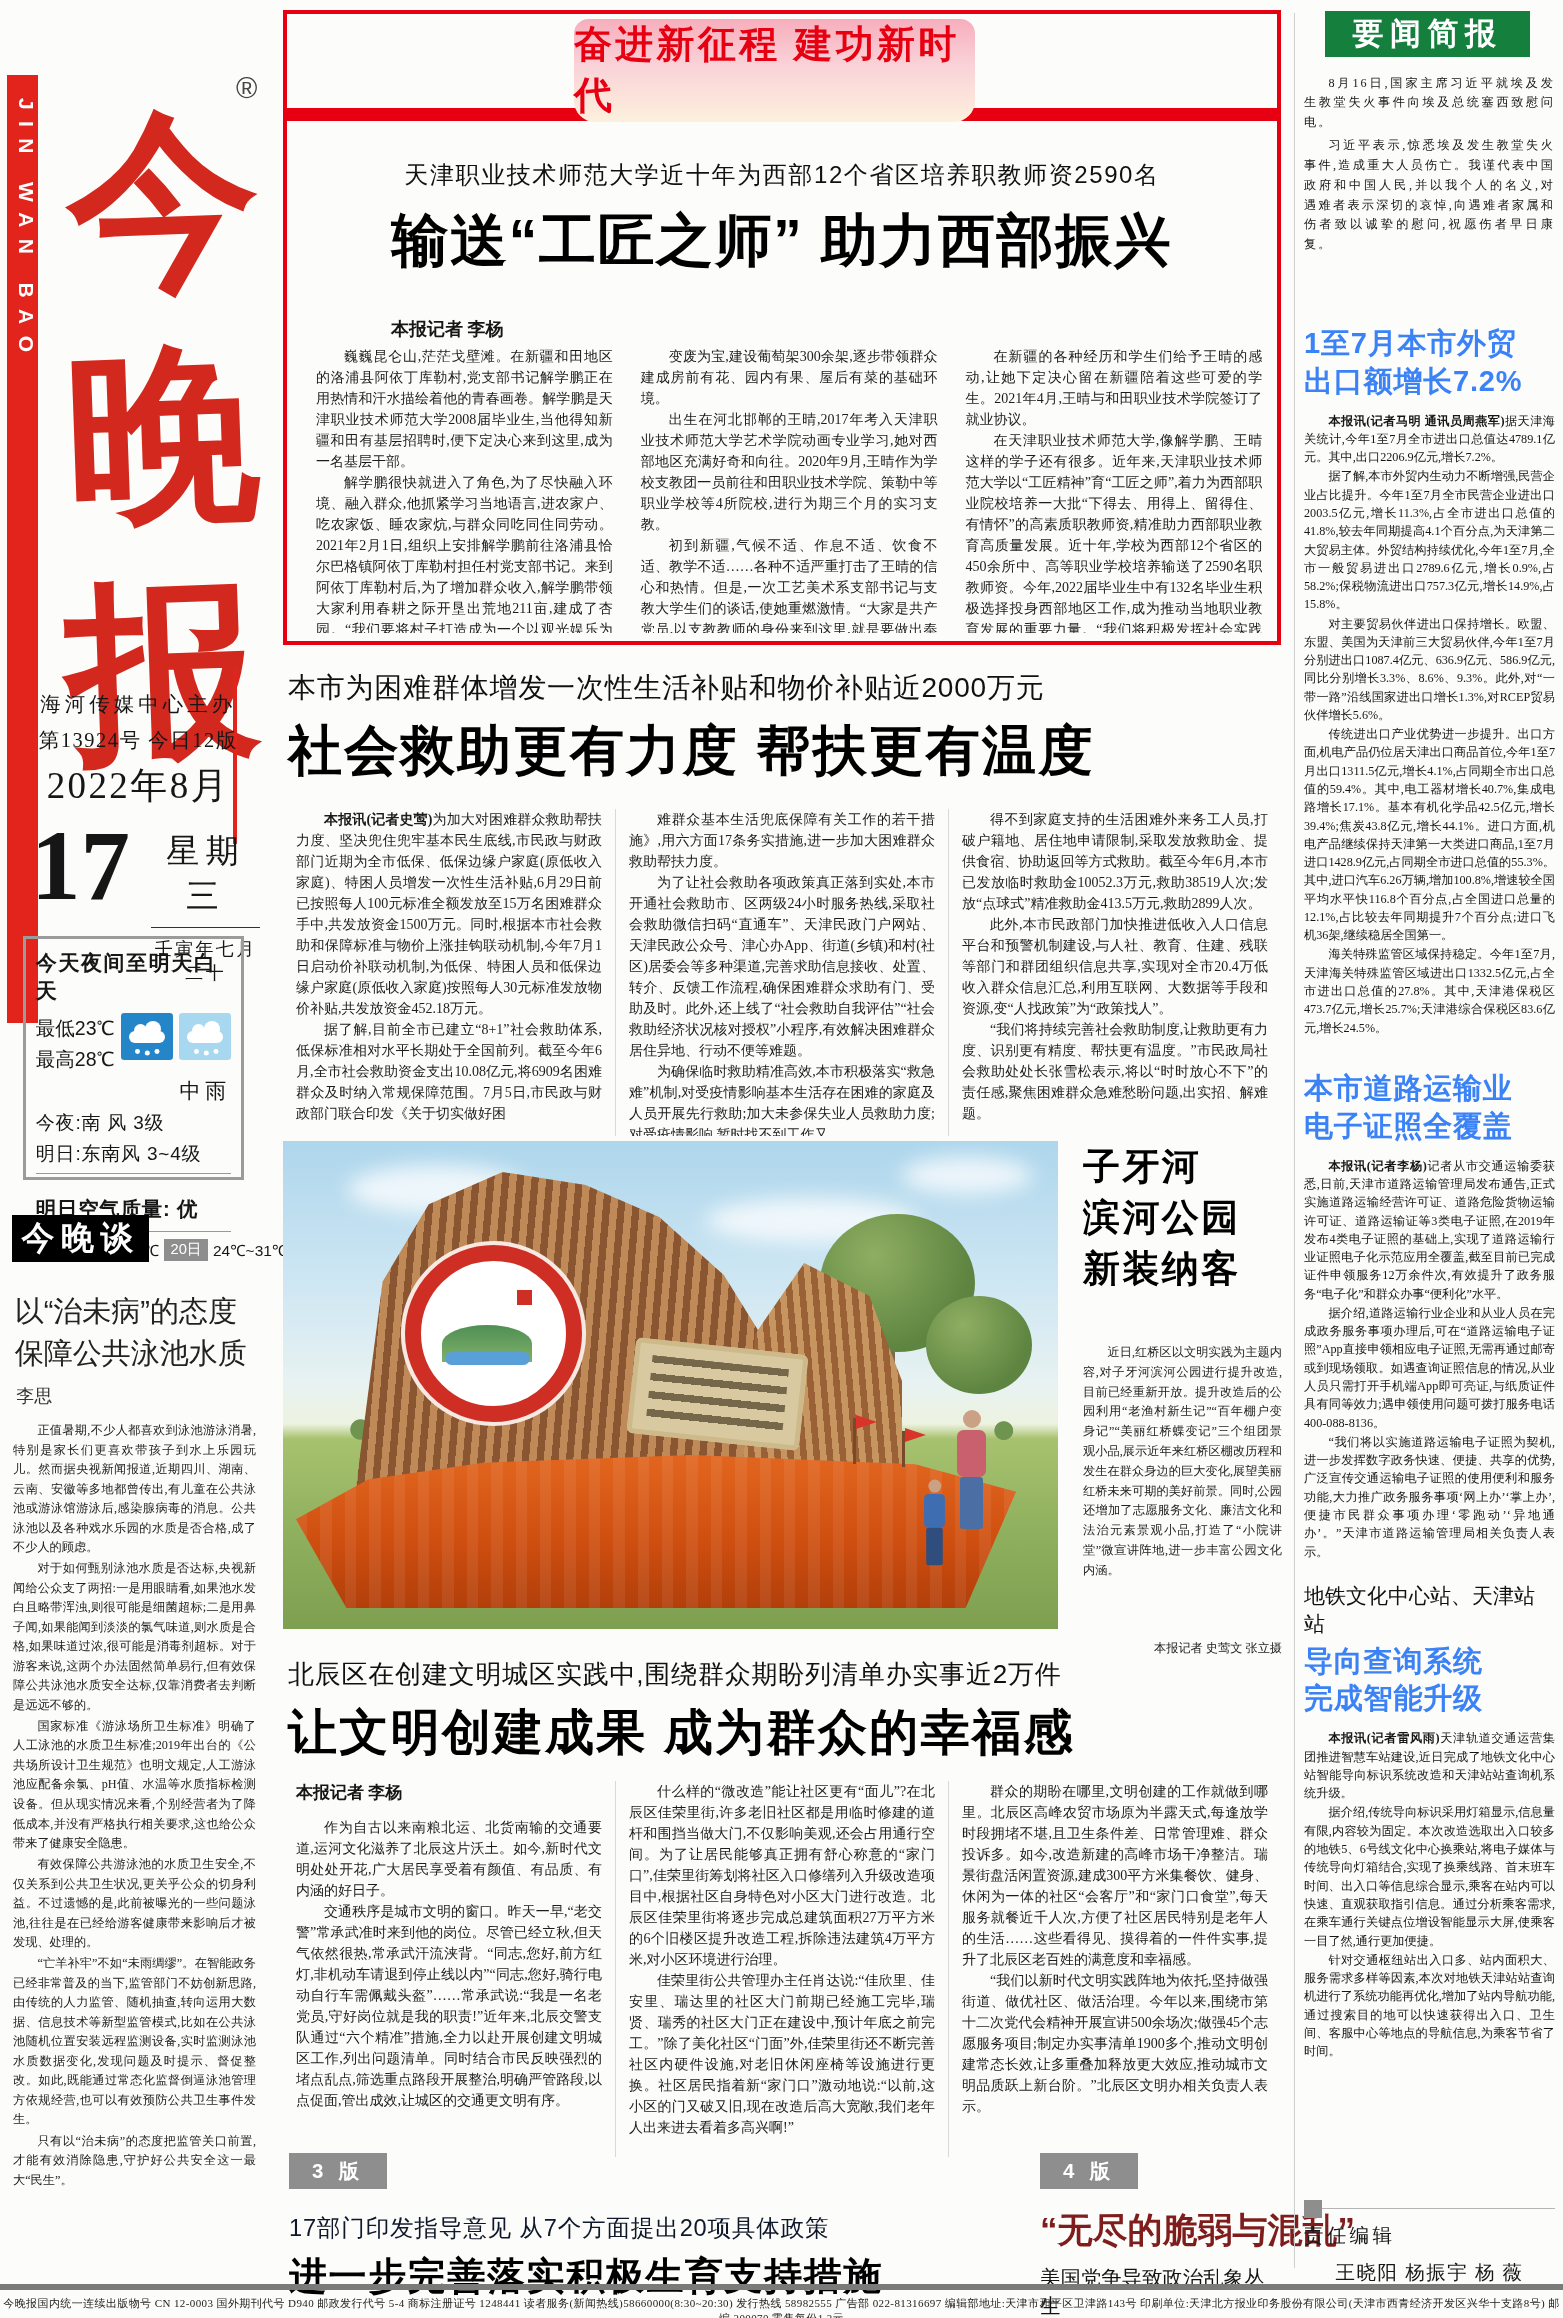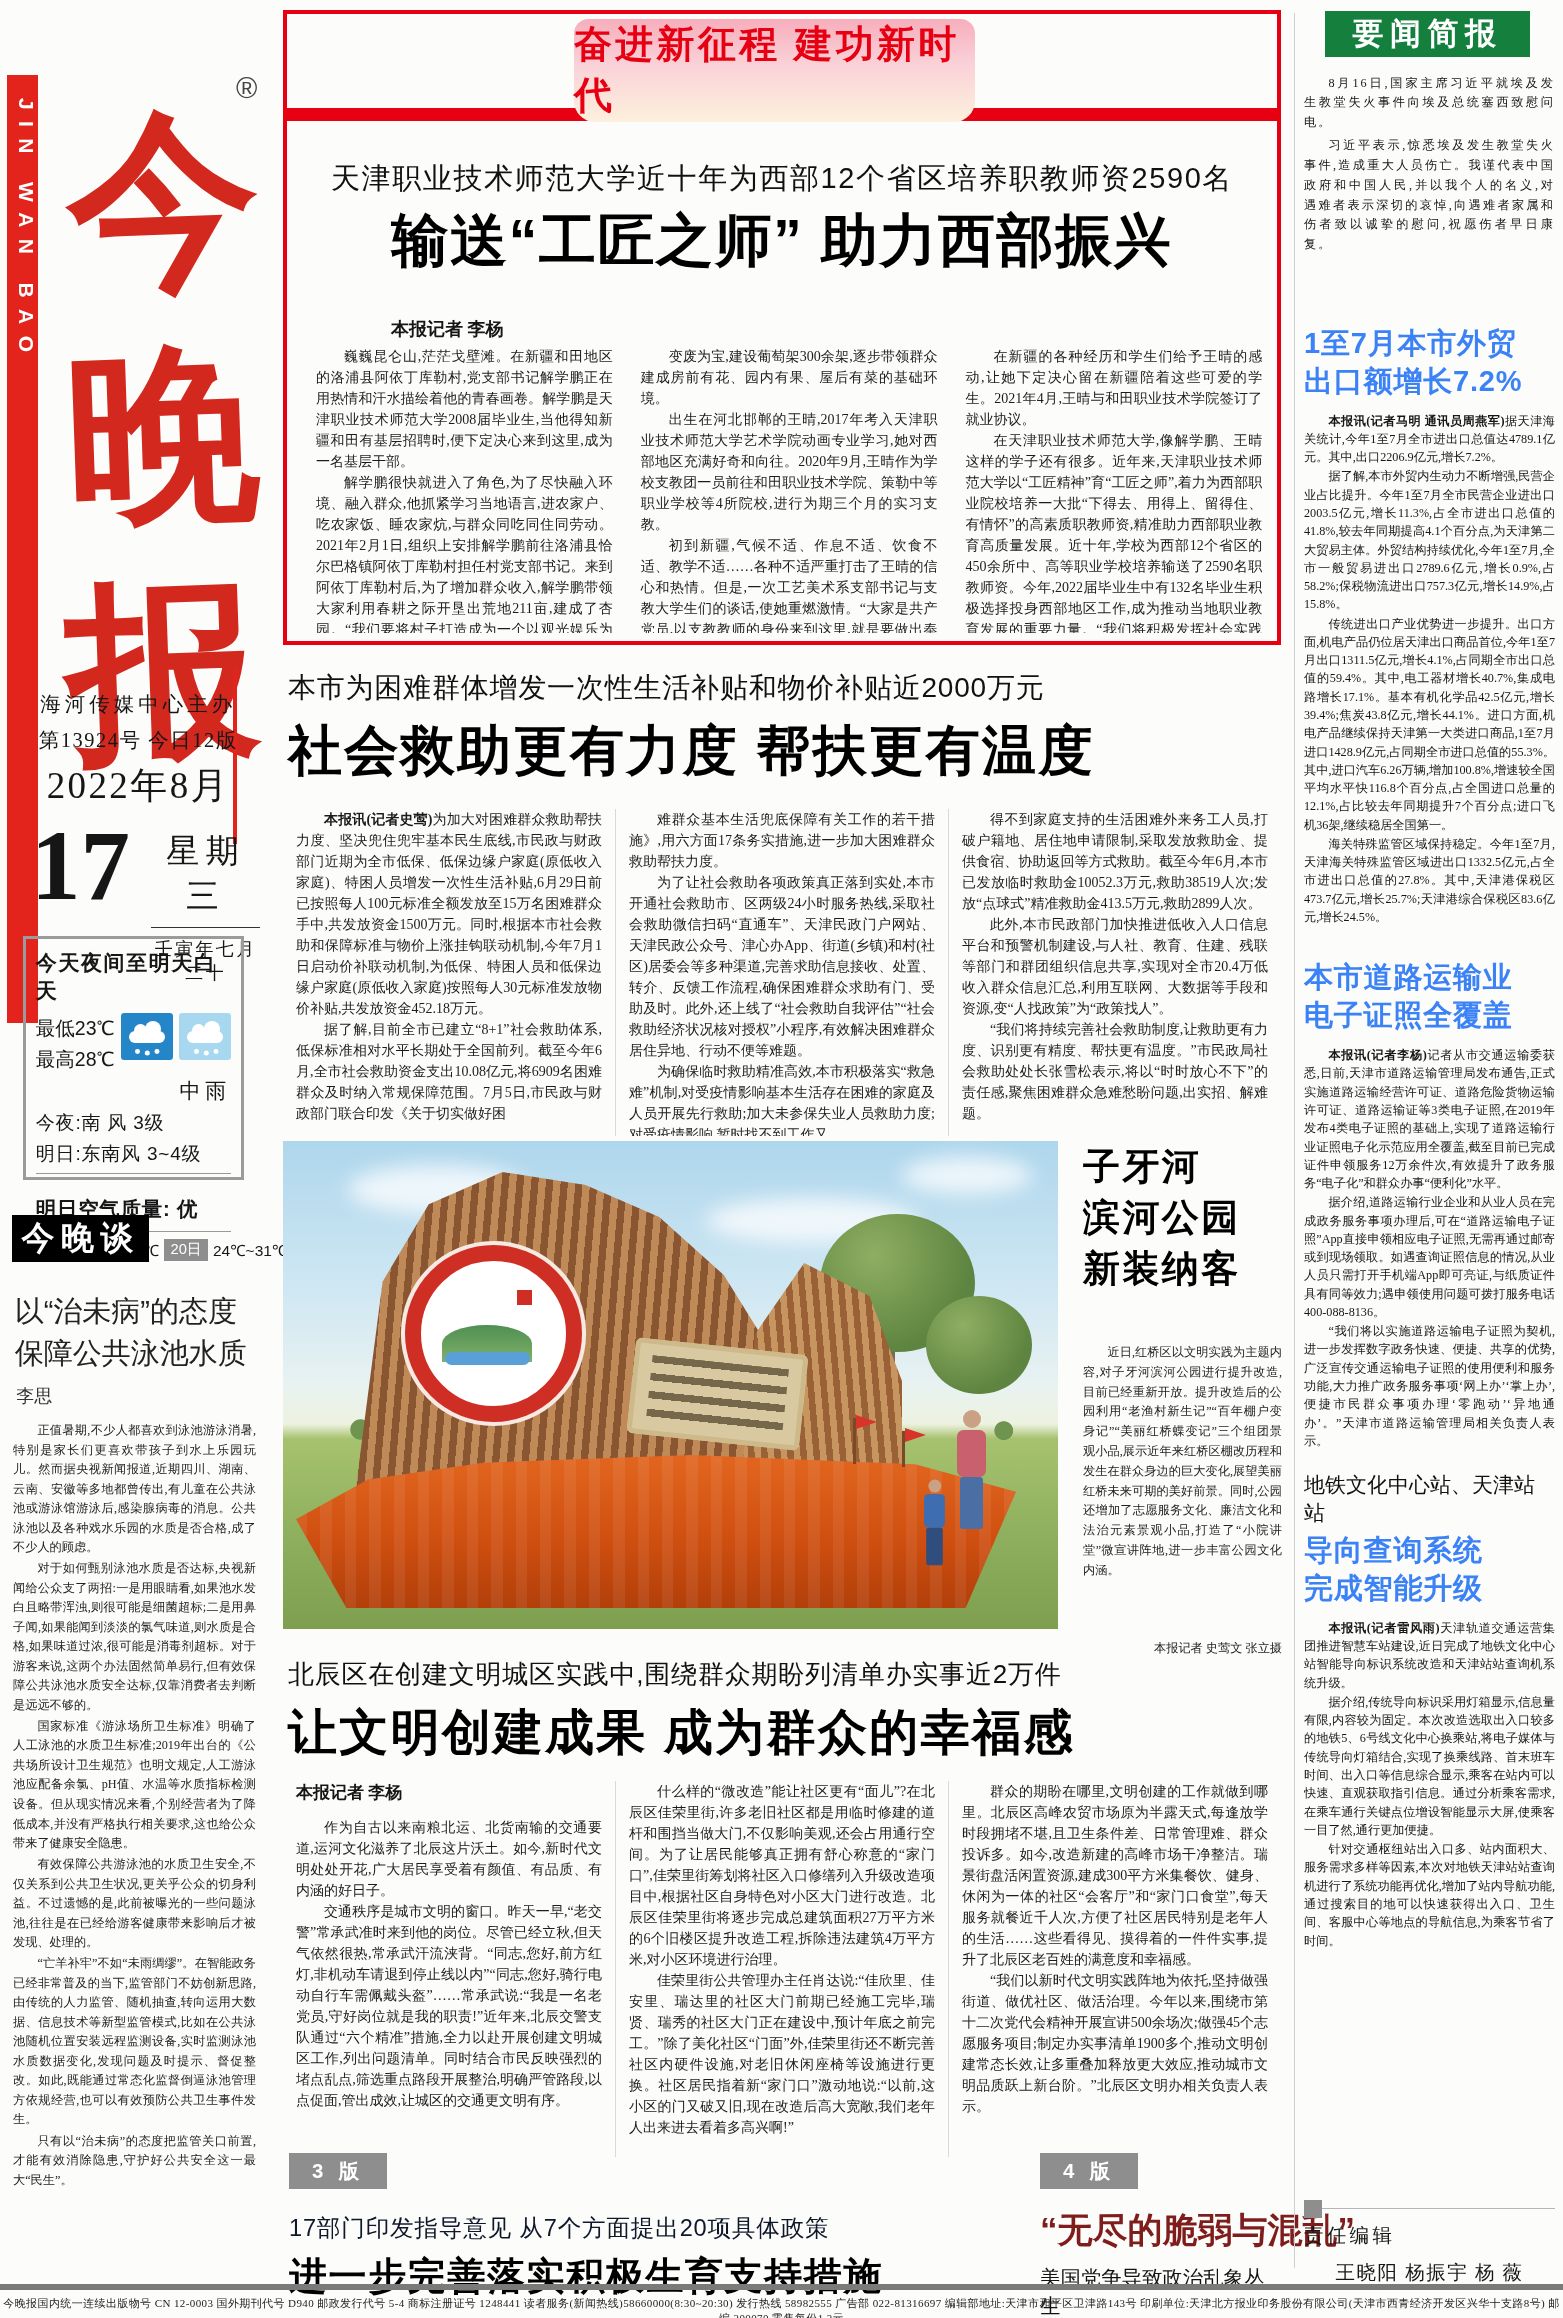--- a/index.html
+++ b/index.html
@@ -60,21 +60,21 @@
   
   .main-frame{left:283px;top:9.8px;width:998px;height:635px;border:4.1px solid #e60012;box-sizing:border-box;}
   .banner{position:absolute;left:287px;top:4.9px;width:401px;height:103px;z-index:2;
     border-radius:14.7px 14.7px 21px 21px;
     background:linear-gradient(180deg,#f6aebc 0%,#fad2d8 45%,#fdf0dd 100%);
     display:flex;align-items:center;justify-content:center;}
   .banner span{color:#e60012;font-family:"Liberation Sans",sans-serif;font-weight:bold;
     font-size:38px;letter-spacing:3.3px;}
   .redbar{position:absolute;left:0;right:0;top:94px;height:13px;background:#e60012;}
   .lead-kicker{position:absolute;left:0;right:0;top:145px;text-align:center;
-    font-family:"Liberation Sans",sans-serif;font-size:29px;letter-spacing:1.6px;color:#111;}
+    font-family:"Liberation Sans",sans-serif;font-size:24px;letter-spacing:1.6px;color:#111;}
   .lead-headline{position:absolute;left:0;right:0;top:189px;text-align:center;
     font-family:"Liberation Sans",sans-serif;font-weight:bold;font-size:57px;letter-spacing:1.6px;color:#000;}
   .lead-byline{position:absolute;left:104px;top:303px;font-size:18px;font-weight:bold;}
   .lead-cols{position:absolute;left:29px;right:14.7px;top:332px;bottom:8.1px;display:flex;gap:28px;overflow:hidden;}
   .lead-cols .col{flex:1;}
   .bodyp{font-size:14px;line-height:1.5;color:#1c1c1c;}
 
   
   .second{left:283px;top:669px;width:998px;}
   .art-kicker{font-family:"Liberation Sans",sans-serif;font-size:28px;letter-spacing:0.8px;color:#111;margin-left:4.9px;}
@@ -378,20 +378,21 @@
       <p>习近平表示,惊悉埃及发生教堂失火事件,造成重大人员伤亡。我谨代表中国政府和中国人民,并以我个人的名义,对遇难者表示深切的哀悼,向遇难者家属和伤者致以诚挚的慰问,祝愿伤者早日康复。</p>
     </div>
 
     <div class="rc-h mt-big">
       <div>1至7月本市外贸</div>
       <div>出口额增长7.2%</div>
     </div>
     <div class="rc-body">
       <p><b>本报讯(记者马明 通讯员周燕军)</b><span>据天津海关统计,今年1至7月全市进出口总值达4789.1亿元。其中,出口2206.9亿元,增长7.2%。</span></p>
       <p>据了解,本市外贸内生动力不断增强,民营企业占比提升。今年1至7月全市民营企业进出口2003.5亿元,增长11.3%,占全市进出口总值的41.8%,较去年同期提高4.1个百分点,为天津第二大贸易主体。外贸结构持续优化,今年1至7月,全市一般贸易进出口2789.6亿元,增长0.9%,占58.2%;保税物流进出口757.3亿元,增长14.9%,占15.8%。</p>
+      <p>对主要贸易伙伴进出口保持增长。欧盟、东盟、美国为天津前三大贸易伙伴,今年1至7月分别进出口1087.4亿元、636.9亿元、586.9亿元,同比分别增长3.3%、8.6%、9.3%。此外,对“一带一路”沿线国家进出口增长1.3%,对RCEP贸易伙伴增长5.6%。</p>
       <p>传统进出口产业优势进一步提升。出口方面,机电产品仍位居天津出口商品首位,今年1至7月出口1311.5亿元,增长4.1%,占同期全市出口总值的59.4%。其中,电工器材增长40.7%,集成电路增长17.1%。基本有机化学品42.5亿元,增长39.4%;焦炭43.8亿元,增长44.1%。进口方面,机电产品继续保持天津第一大类进口商品,1至7月进口1428.9亿元,占同期全市进口总值的55.3%。其中,进口汽车6.26万辆,增加100.8%,增速较全国平均水平快116.8个百分点,占全国进口总量的12.1%,占比较去年同期提升7个百分点;进口飞机36架,继续稳居全国第一。</p>
       <p>海关特殊监管区域保持稳定。今年1至7月,天津海关特殊监管区域进出口1332.5亿元,占全市进出口总值的27.8%。其中,天津港保税区473.7亿元,增长25.7%;天津港综合保税区83.6亿元,增长24.5%。</p>
     </div>
 
     <div class="rc-h mt-mid">
       <div>本市道路运输业</div>
       <div>电子证照全覆盖</div>
     </div>
     <div class="rc-body">
       <p><b>本报讯(记者李杨)</b><span>记者从市交通运输委获悉,日前,天津市道路运输管理局发布通告,正式实施道路运输经营许可证、道路危险货物运输许可证、道路运输证等3类电子证照,在2019年发布4类电子证照的基础上,实现了道路运输行业证照电子化示范应用全覆盖,截至目前已完成证件申领服务12万余件次,有效提升了政务服务“电子化”和群众办事“便利化”水平。</span></p>

